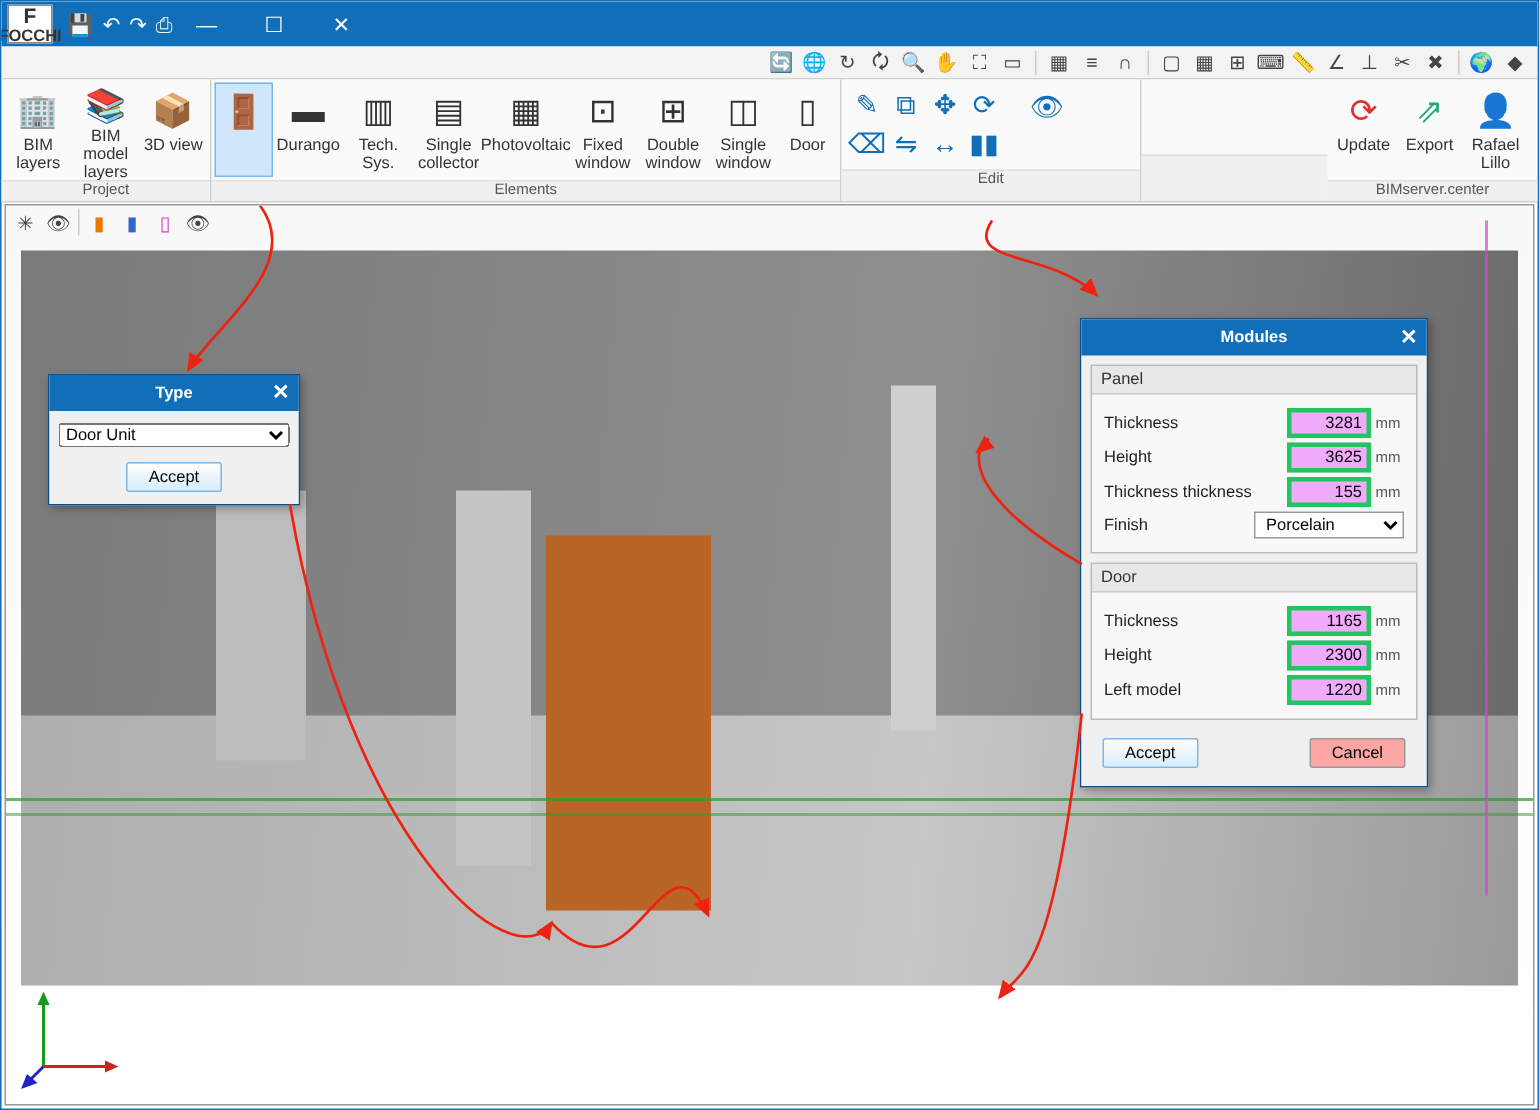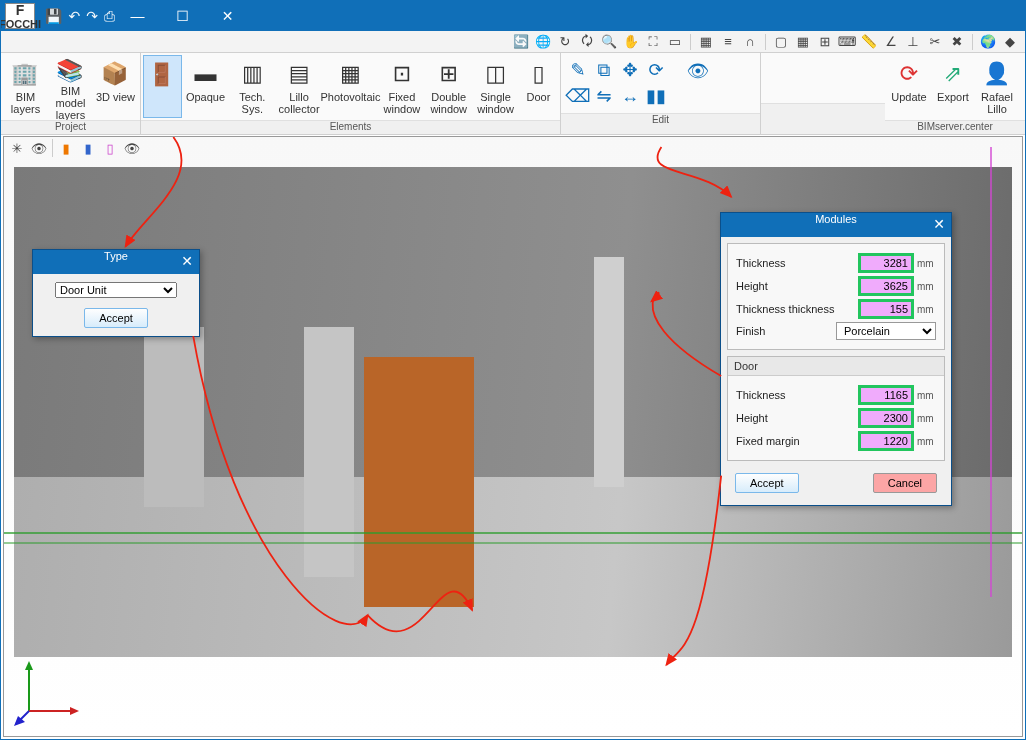--- a/index.html
+++ b/index.html
@@ -25,23 +25,23 @@
 .editcol{display:flex;flex-direction:column;padding:2px;}
 .editrow{display:flex;}
 .viewport{position:absolute;top:135px;left:2px;right:2px;bottom:2px;background:linear-gradient(#f8f8f8,#fff);border:1px solid #999;overflow:hidden;}
 .vtoolbar{position:absolute;top:2px;left:4px;display:flex;gap:4px;z-index:5;}
 .vtoolbar span{width:18px;height:18px;display:flex;align-items:center;justify-content:center;font-size:13px;color:#444;cursor:pointer;}
 .scene{position:absolute;inset:0;}
 .wall{position:absolute;background:#8a8a8a;}
 .door{position:absolute;background:#b96528;}
 .axis{position:absolute;bottom:10px;left:10px;width:70px;height:70px;}
 .dialog{position:absolute;background:#fff;border:1px solid #0b4f8a;box-shadow:2px 2px 6px rgba(0,0,0,.3);}
-.dlg-title{height:24px;background:#106fb8;color:#fff;display:flex;justify-content:center;font-size:12px;font-weight:400;position:relative;}
+.dlg-title{height:24px;background:#106fb8;color:#fff;display:flex;align-items:center;justify-content:center;font-size:12px;font-weight:700;position:relative;}
 .dlg-title .x{position:absolute;right:6px;top:3px;font-size:14px;cursor:pointer;}
-.dlg-body{padding:8px 22px;background:#f0f0f0;}
+.dlg-body{padding:8px 6px;background:#f0f0f0;}
 .group{border:1px solid #bbb;background:#f8f8f8;margin-bottom:6px;}
 .group .ghdr{background:#e8e8e8;padding:3px 6px;font-size:11px;color:#333;border-bottom:1px solid #ccc;}
 .group .gbody{padding:6px 8px;}
 .frow{display:flex;align-items:center;margin:3px 0;}
 .frow label{flex:1;font-size:11px;color:#222;}
 .frow input{width:56px;text-align:right;border:3px solid #22c55e;padding:1px 3px;font-size:11px;background:#f0abfc;}
 .frow .unit{width:22px;font-size:10px;color:#555;text-align:left;padding-left:3px;}
 .frow select{border:1px solid #999;padding:1px 3px;font-size:11px;background:#fff;}
 .btnrow{display:flex;justify-content:space-between;padding:6px 8px;}
 .btn{border:1px solid #7ab8ea;background:linear-gradient(#fefefe,#d7ecfb);padding:3px 14px;font-size:11px;cursor:pointer;border-radius:2px;}
@@ -117,29 +117,29 @@
     <div class="glabel">Project</div>
   </div>
   <div class="rgroup" style="width:420px">
     <div class="items">
       <div class="rbtn sel" style="width:40px">
           <div class="ricon">🚪</div>
           <span></span>
         </div>
       <div class="rbtn">
           <div class="ricon">▬</div>
-          <span>Opaque</span>
+          <span>Durango</span>
         </div>
       <div class="rbtn">
           <div class="ricon">▥</div>
           <span>Tech. Sys.</span>
         </div>
       <div class="rbtn">
           <div class="ricon">▤</div>
-          <span>Lillo collector</span>
+          <span>Single collector</span>
         </div>
       <div class="rbtn" style="width:56px">
           <div class="ricon">▦</div>
           <span>Photovoltaic</span>
         </div>
       <div class="rbtn">
           <div class="ricon">⊡</div>
           <span>Fixed window</span>
         </div>
       <div class="rbtn">
@@ -262,20 +262,21 @@
     </div>
   </div>
 
   <div class="dialog" style="top:75px;left:716px;width:232px">
     <div class="dlg-title">
         <span>Modules</span>
         <span class="x">✕</span>
       </div>
     <div class="dlg-body" style="padding:6px">
       <div class="group">
+        <div class="ghdr">Panel</div>
         <div class="gbody">
           <div class="frow">
               <label>Thickness</label>
               <input value="3281" style="">
               <span class="unit">mm</span>
             </div>
           <div class="frow">
               <label>Height</label>
               <input value="3625" style="">
               <span class="unit">mm</span>
@@ -298,21 +299,21 @@
               <label>Thickness</label>
               <input value="1165" style="">
               <span class="unit">mm</span>
             </div>
           <div class="frow">
               <label>Height</label>
               <input value="2300" style="">
               <span class="unit">mm</span>
             </div>
           <div class="frow">
-              <label>Fixed margin</label>
+              <label>Left model</label>
               <input value="1220" style="">
               <span class="unit">mm</span>
             </div>
         </div>
       </div>
       <div class="btnrow">
         <button class="btn">Accept</button>
         <button class="btn plain">Cancel</button>
       </div>
     </div>

